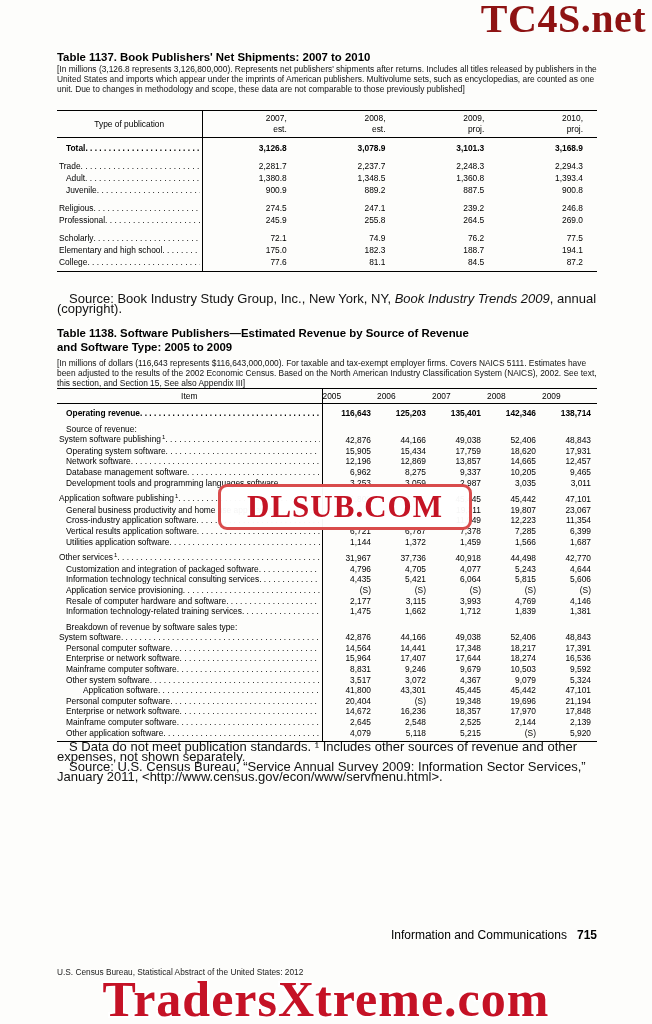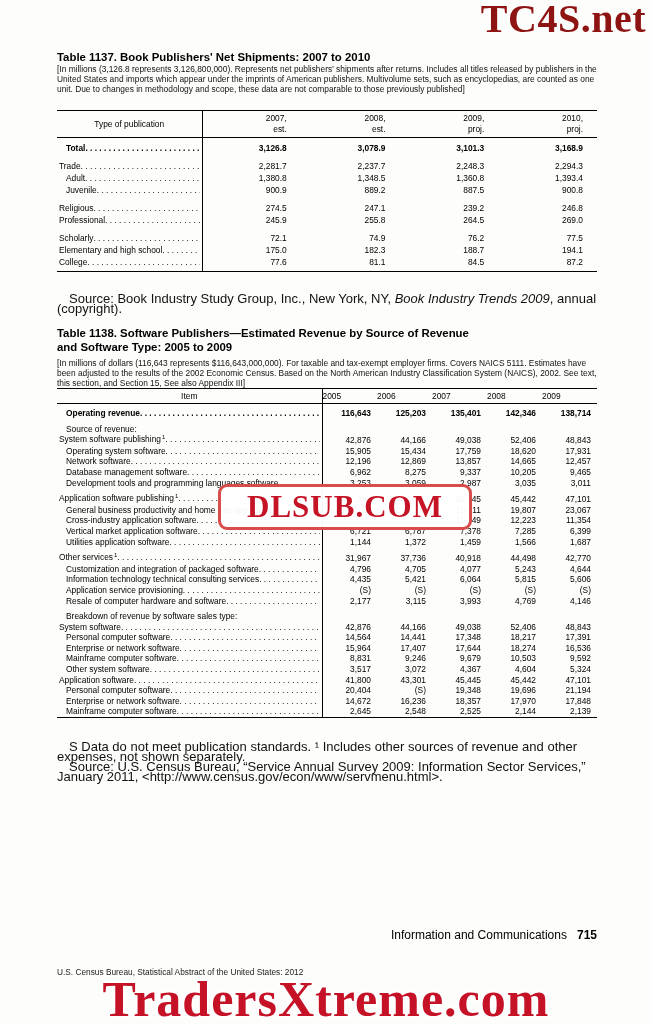--- a/index.html
+++ b/index.html
@@ -372,21 +372,21 @@
             </td>
             <td class="val"></td>
             <td class="val"></td>
             <td class="val">11,949</td>
             <td class="val">12,223</td>
             <td class="val">11,354</td>
           </tr>
           <tr class="data">
             <td class="stub">
               <div class="lbl" style="padding-left: 9px;">
-                <span class="txt">Vertical market application software</span>
+                <span class="txt">Vertical results application software</span>
                 <span class="leader"></span>
               </div>
             </td>
             <td class="val">6,721</td>
             <td class="val">6,787</td>
             <td class="val">7,378</td>
             <td class="val">7,285</td>
             <td class="val">6,399</td>
           </tr>
           <tr class="data">
@@ -465,20 +465,33 @@
                 <span class="txt">Resale of computer hardware and software</span>
                 <span class="leader"></span>
               </div>
             </td>
             <td class="val">2,177</td>
             <td class="val">3,115</td>
             <td class="val">3,993</td>
             <td class="val">4,769</td>
             <td class="val">4,146</td>
           </tr>
+          <tr class="data">
+            <td class="stub">
+              <div class="lbl" style="padding-left: 9px;">
+                <span class="txt">Information technology-related training services</span>
+                <span class="leader"></span>
+              </div>
+            </td>
+            <td class="val">1,475</td>
+            <td class="val">1,662</td>
+            <td class="val">1,712</td>
+            <td class="val">1,839</td>
+            <td class="val">1,381</td>
+          </tr>
           <tr class="sp">
             <td class="stub"></td>
             <td colspan="5"></td>
           </tr>
           <tr class="data">
             <td class="stub">
               <div class="lbl" style="padding-left: 9px;">
                 <span class="txt">Breakdown of revenue by software sales type:</span>
               </div>
             </td>
@@ -543,26 +556,26 @@
           <tr class="data">
             <td class="stub">
               <div class="lbl" style="padding-left: 9px;">
                 <span class="txt">Other system software</span>
                 <span class="leader"></span>
               </div>
             </td>
             <td class="val">3,517</td>
             <td class="val">3,072</td>
             <td class="val">4,367</td>
-            <td class="val">4,604</td>
+            <td class="val">9,079</td>
             <td class="val">5,324</td>
           </tr>
           <tr class="data">
             <td class="stub">
-              <div class="lbl" style="padding-left: 2px;">
+              <div class="lbl" style="padding-left: 2px; margin-left: 24px;">
                 <span class="txt">Application software</span>
                 <span class="leader"></span>
               </div>
             </td>
             <td class="val">41,800</td>
             <td class="val">43,301</td>
             <td class="val">45,445</td>
             <td class="val">45,442</td>
             <td class="val">47,101</td>
           </tr>
@@ -597,20 +610,33 @@
               <div class="lbl" style="padding-left: 9px;">
                 <span class="txt">Mainframe computer software</span>
                 <span class="leader"></span>
               </div>
             </td>
             <td class="val">2,645</td>
             <td class="val">2,548</td>
             <td class="val">2,525</td>
             <td class="val">2,144</td>
             <td class="val">2,139</td>
+          </tr>
+          <tr class="data last">
+            <td class="stub">
+              <div class="lbl" style="padding-left: 9px;">
+                <span class="txt">Other application software</span>
+                <span class="leader"></span>
+              </div>
+            </td>
+            <td class="val">4,079</td>
+            <td class="val">5,118</td>
+            <td class="val">5,215</td>
+            <td class="val">(S)</td>
+            <td class="val">5,920</td>
           </tr>
         </tbody>
       </table>
     </div>
   </div>
 <div class="abs" id="t1138-notes">
   <p class="src">S Data do not meet publication standards.  ¹ Includes other sources of revenue and other expenses, not shown separately.</p>
   <p class="src">Source: U.S. Census Bureau, “Service Annual Survey 2009: Information Sector Services,” January 2011, &lt;http://www.census.gov/econ/www/servmenu.html&gt;.</p>
 </div>
 

